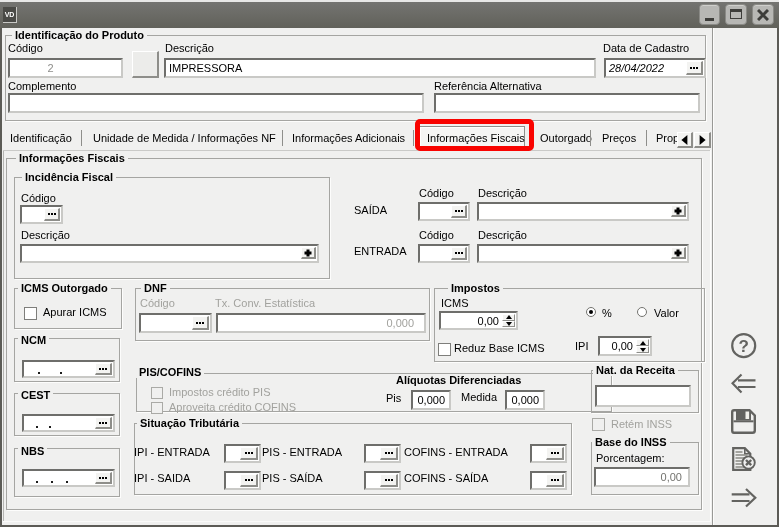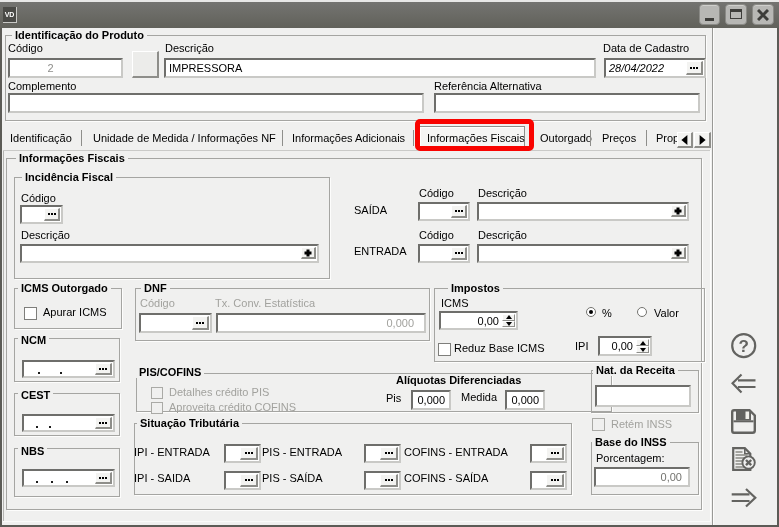--- a/index.html
+++ b/index.html
@@ -223,21 +223,21 @@
         <b>
           <span class="tri-dn"></span>
         </b>
       </div>
   </div>
 
   <div class="grp" style="left:136px;top:373px;width:476px;height:39px;">
       <span class="cap" style="left:-1px;top:-8px;">PIS/COFINS</span>
     </div>
   <div class="cb dis" style="left:151px;top:387px;width:12px;height:12px;"></div>
-  <div class="lbl glbl" style="left:169px;top:386px;">Detalhes crédito PIS</div>
+  <div class="lbl glbl" style="left:169px;top:386px;">Impostos crédito PIS</div>
   <div class="cb dis" style="left:151px;top:402px;width:12px;height:12px;"></div>
   <div class="lbl glbl" style="left:169px;top:401px;">Aproveita crédito COFINS</div>
   <div class="lbl blbl" style="left:396px;top:374px;">Alíquotas Diferenciadas</div>
   <div class="lbl" style="left:386px;top:392px;">Pis</div>
   <div class="inp" style="left:411px;top:390px;width:40px;height:20px;text-align:right;padding-right:4px;">0,000</div>
   <div class="lbl" style="left:461px;top:391px;">Medida</div>
   <div class="inp" style="left:505px;top:390px;width:40px;height:20px;text-align:right;padding-right:4px;">0,000</div>
 
   <div class="grp" style="left:14px;top:338px;width:106px;height:44px;">
       <span class="cap" style="left:3px;top:-5px;">NCM</span>

